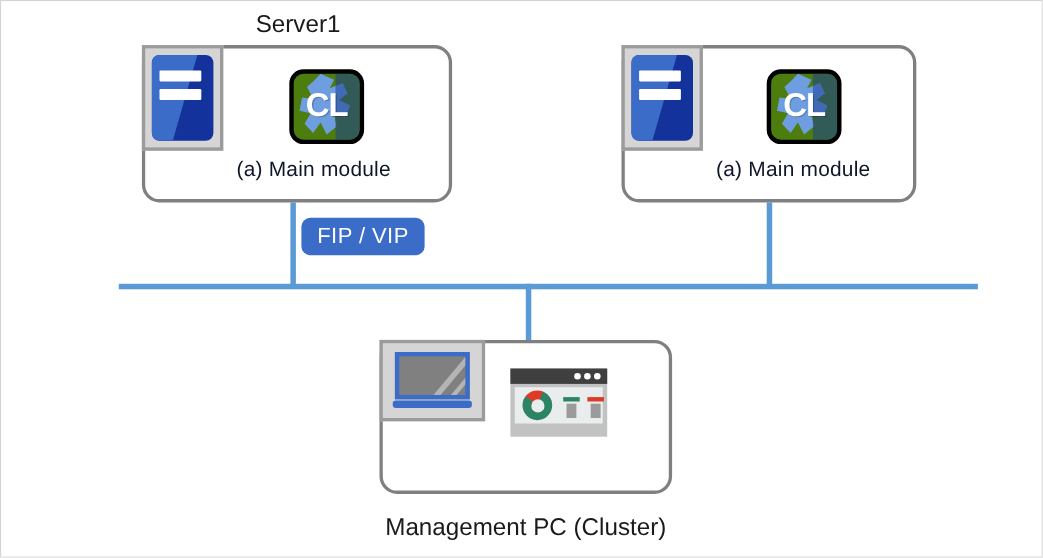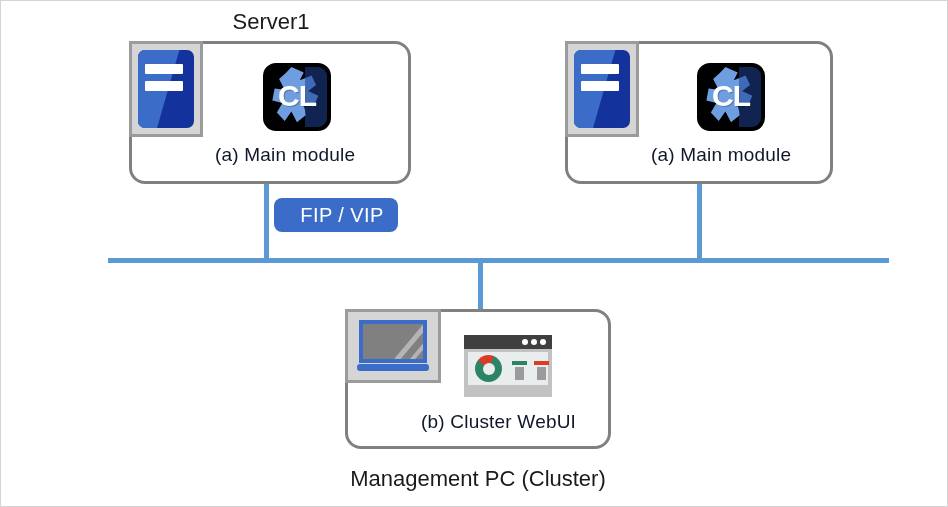--- a/index.html
+++ b/index.html
@@ -81,21 +81,21 @@
     border-radius: 1px;
   }
   .server-icon .bar.b1 { top: 18%; }
   .server-icon .bar.b2 { top: 40%; }
 
   
   .cl-icon {
     position: absolute;
     width: 68px;
     height: 68px;
-    background: #000000;
+    background: #4d7c0f;
     border: 4px solid #000000;
     border-radius: 13px;
     box-sizing: border-box;
     overflow: hidden;
     text-decoration: underline;
   }
   .cl-icon .splash {
     position: absolute;
     left: 50%;
     top: 50%;
@@ -269,21 +269,20 @@
     position: absolute;
     background: #3b6cc8;
     color: #ffffff;
     border-radius: 8px;
     font-size: 20px;
     display: flex;
     align-items: center;
     justify-content: center;
     white-space: nowrap;
     letter-spacing: 0.4px;
-    padding-left: 12px;
   }
 </style>
 </head>
 <body>
 
 <div id="canvas">
 
   <div class="title-label" style="left:130px; top:8px; width:280px;">Server1</div>
 
   <div class="node-box" style="left:128px; top:40px; width:282px; height:143px;"></div>
@@ -353,17 +352,16 @@
         <div class="cap"></div>
         <div class="stem"></div>
       </div>
       <div class="minibar m2">
         <div class="cap"></div>
         <div class="stem"></div>
       </div>
     </div>
   </div>
 
-  <div class="caption" style="left:420px; top:410px;">(b) Cluster WebUI</div>
 
   <div class="title-label" style="left:344px; top:465px; width:266px;">Management PC (Cluster)</div>
 
 </div>
 
 </body></html>

